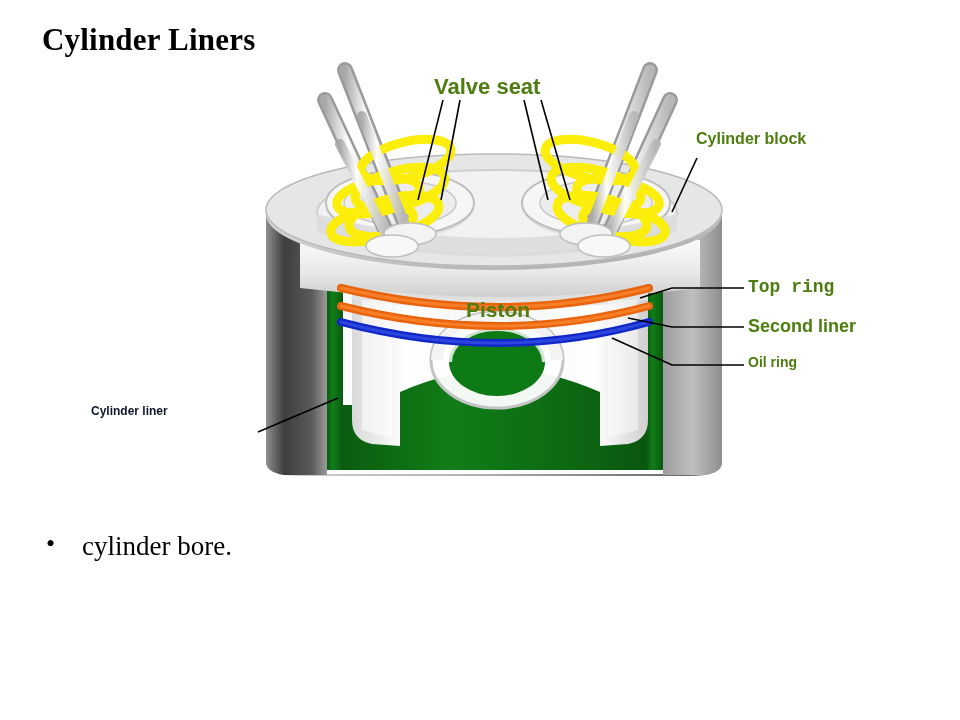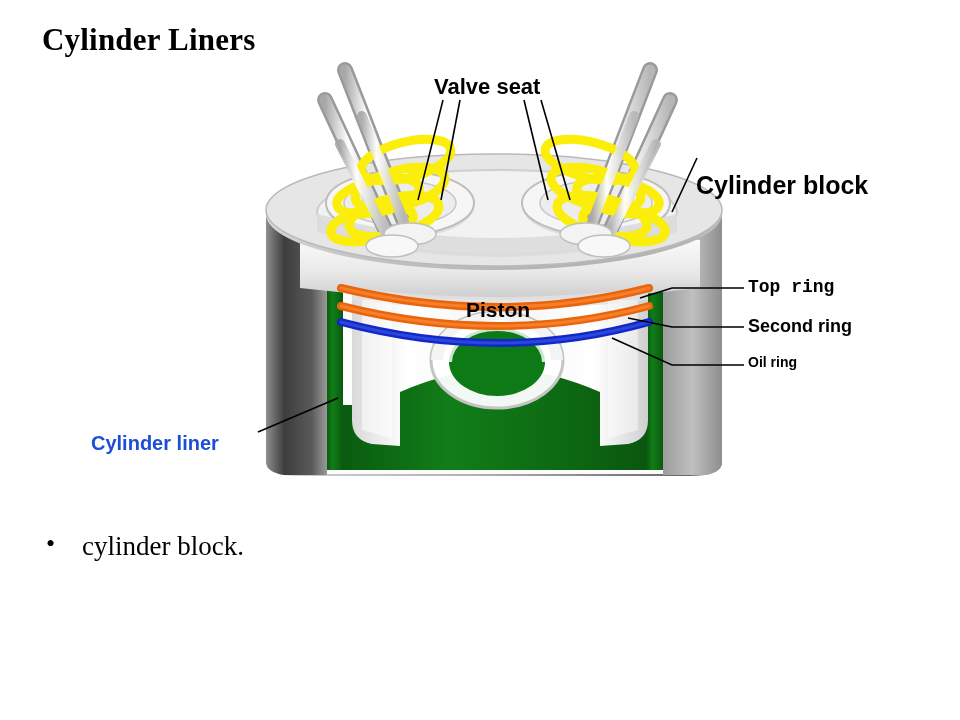--- a/index.html
+++ b/index.html
@@ -38,30 +38,30 @@
   .bullet-line1::after{content:"";display:inline-block;width:100%;}
 
   
   .diagram{position:absolute;left:0;top:0;width:960px;height:510px;}
   .diagram svg{display:block;}
 
   
   .dlabel{
     position:absolute;
     font-family:"Liberation Sans", sans-serif;
-    font-weight:bold;color:#000000;
+    font-weight:bold;color:#4d7c0f;
     white-space:nowrap;
   }
   #label-valve-seat{left:434px;top:74px;font-size:22px;}
-  #label-cylinder-block{left:696px;top:130px;font-size:25px;margin-top:41px;}
+  #label-cylinder-block{left:696px;top:130px;font-size:16px;}
   #label-piston{left:466px;top:254px;font-size:21px;margin-top:44px;}
   #label-top-ring{left:748px;top:277px;font-size:18px;font-family:Liberation Mono, monospace;}
   #label-second-ring{left:748px;top:316px;font-size:18px;}
   #label-oil-ring{left:748px;top:354px;font-size:14px;}
-  #label-cylinder-liner{left:91px;top:432px;font-size:20px;color:#1d4ed8;}
+  #label-cylinder-liner{left:91px;top:404px;font-size:12px;color:#0f172a;}
 </style>
 </head>
 <body>
 
 <div class="slide">
 
   <div class="slide-title">Cylinder Liners</div>
 
   <div class="diagram">
     <svg width="960" height="510" viewBox="0 0 960 510" xmlns="http://www.w3.org/2000/svg">
@@ -262,29 +262,29 @@
     </svg>
 
     <div class="dlabel" id="label-valve-seat">Valve seat</div>
 
     <div class="dlabel" id="label-cylinder-block">Cylinder block</div>
 
     <div class="dlabel" id="label-piston">Piston</div>
 
     <div class="dlabel" id="label-top-ring">Top ring</div>
 
-    <div class="dlabel" id="label-second-ring">Second ring</div>
+    <div class="dlabel" id="label-second-ring">Second liner</div>
 
     <div class="dlabel" id="label-oil-ring">Oil ring</div>
 
     <div class="dlabel" id="label-cylinder-liner">Cylinder liner</div>
   </div>
 
   <div class="bullet-block">
     <div class="bullet-row">
       <div class="bullet-dot">•</div>
       <div class="bullet-text">
-        <span>cylinder block.</span>
+        <span>cylinder bore.</span>
       </div>
     </div>
   </div>
 
 </div>
 
 </body></html>

